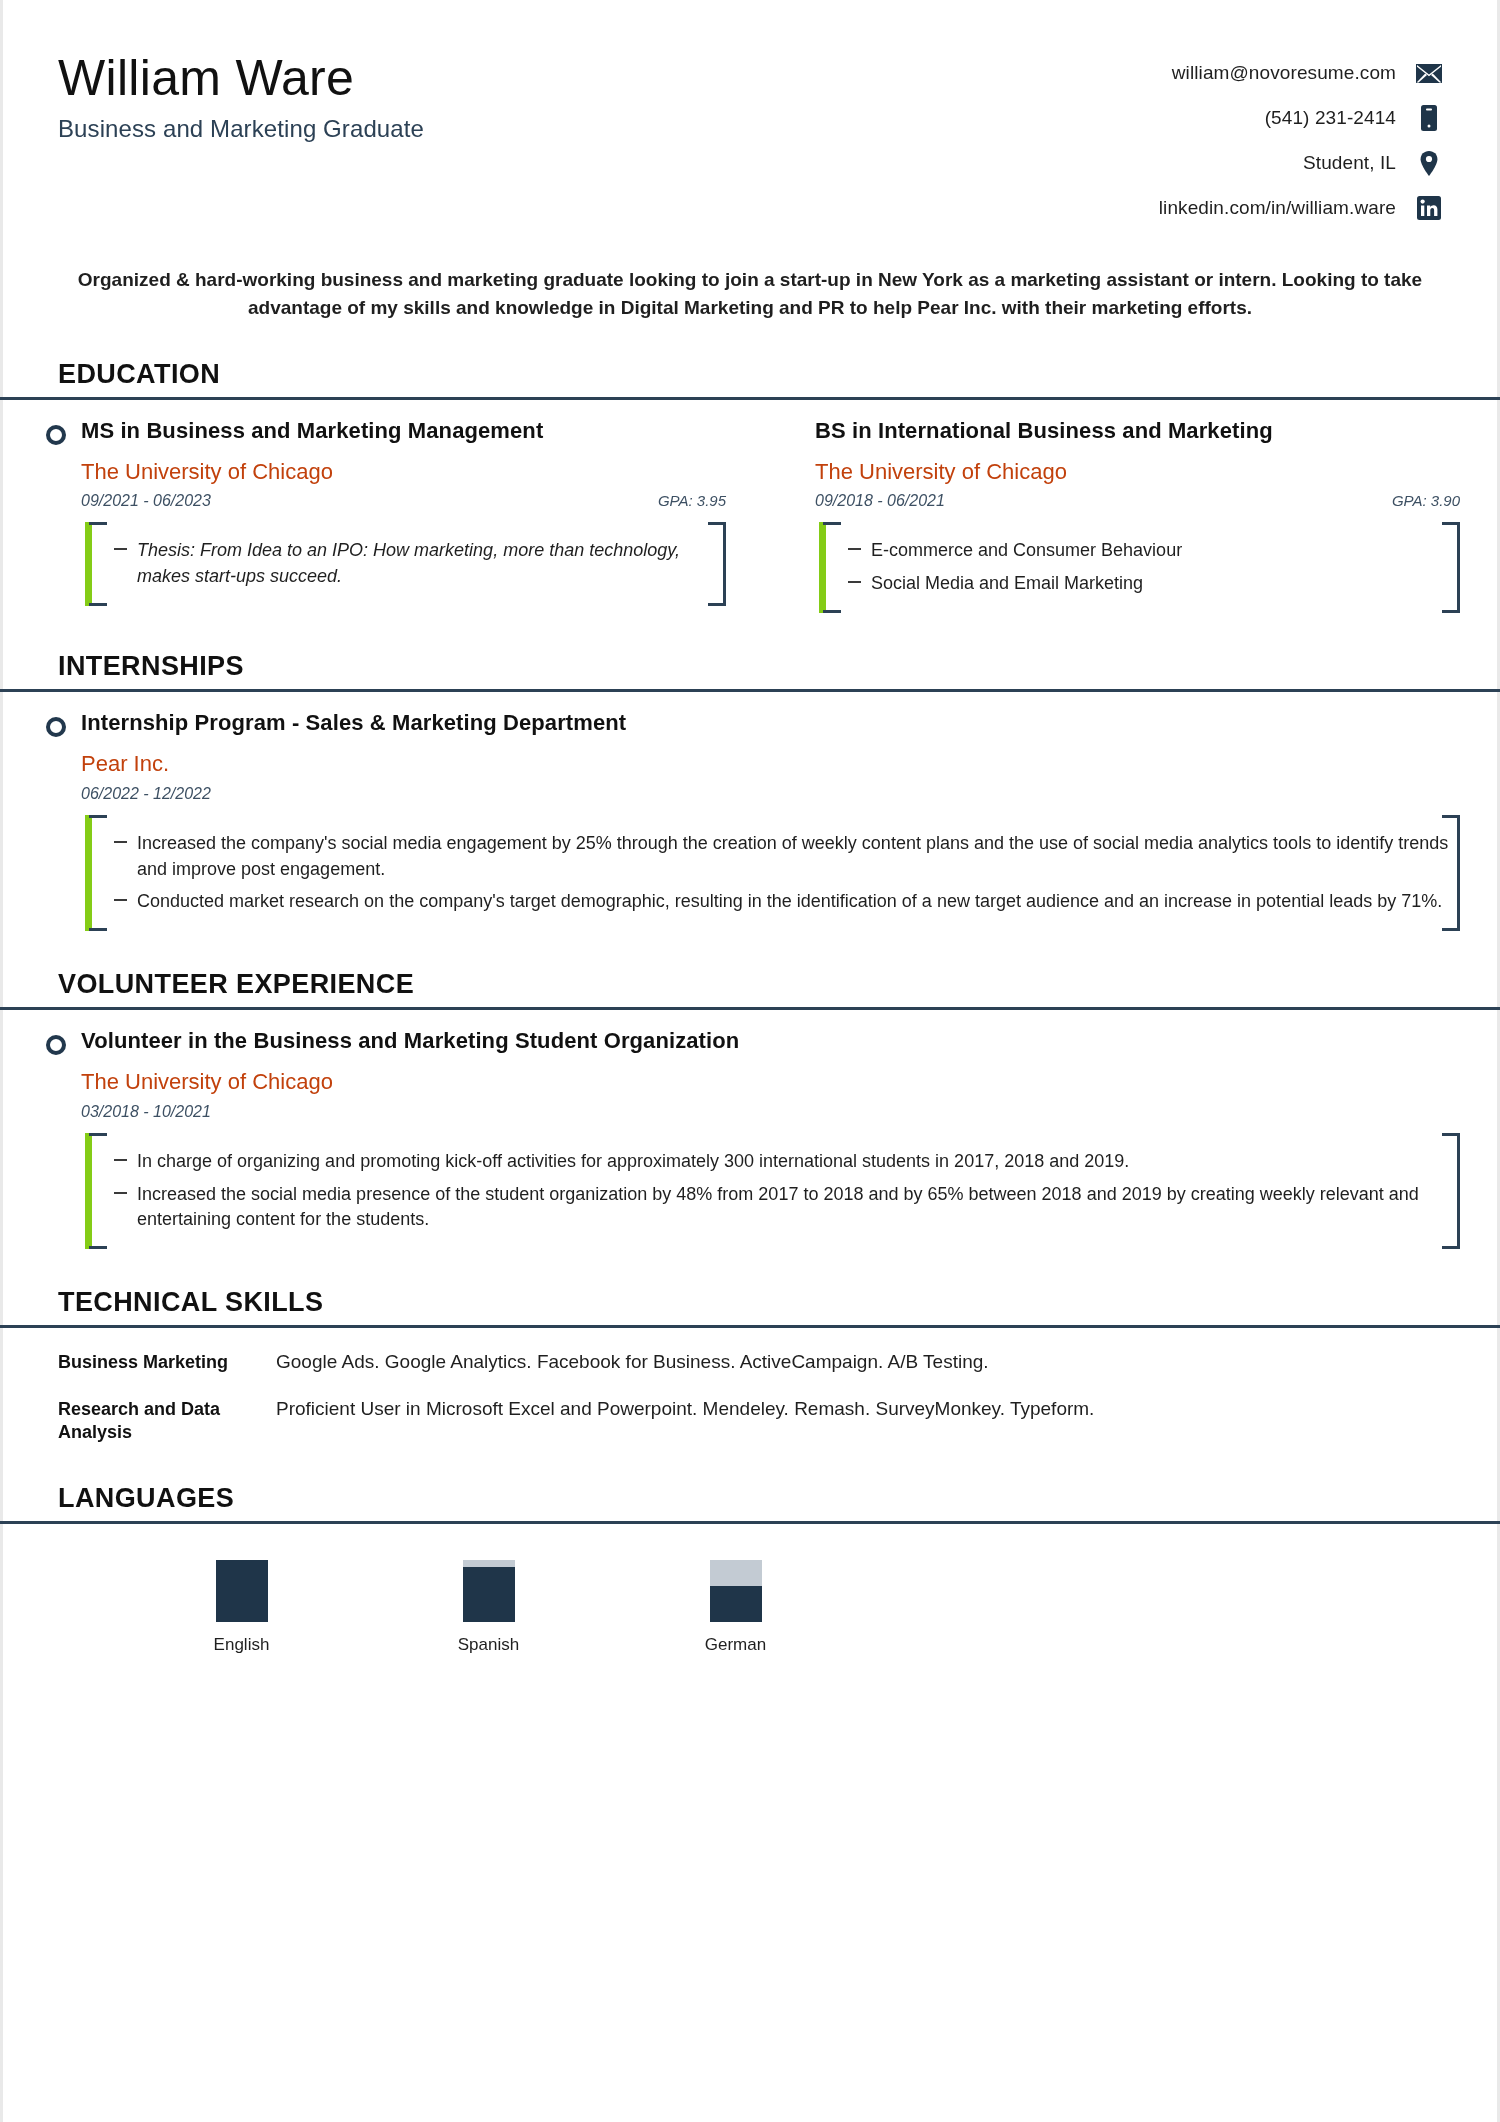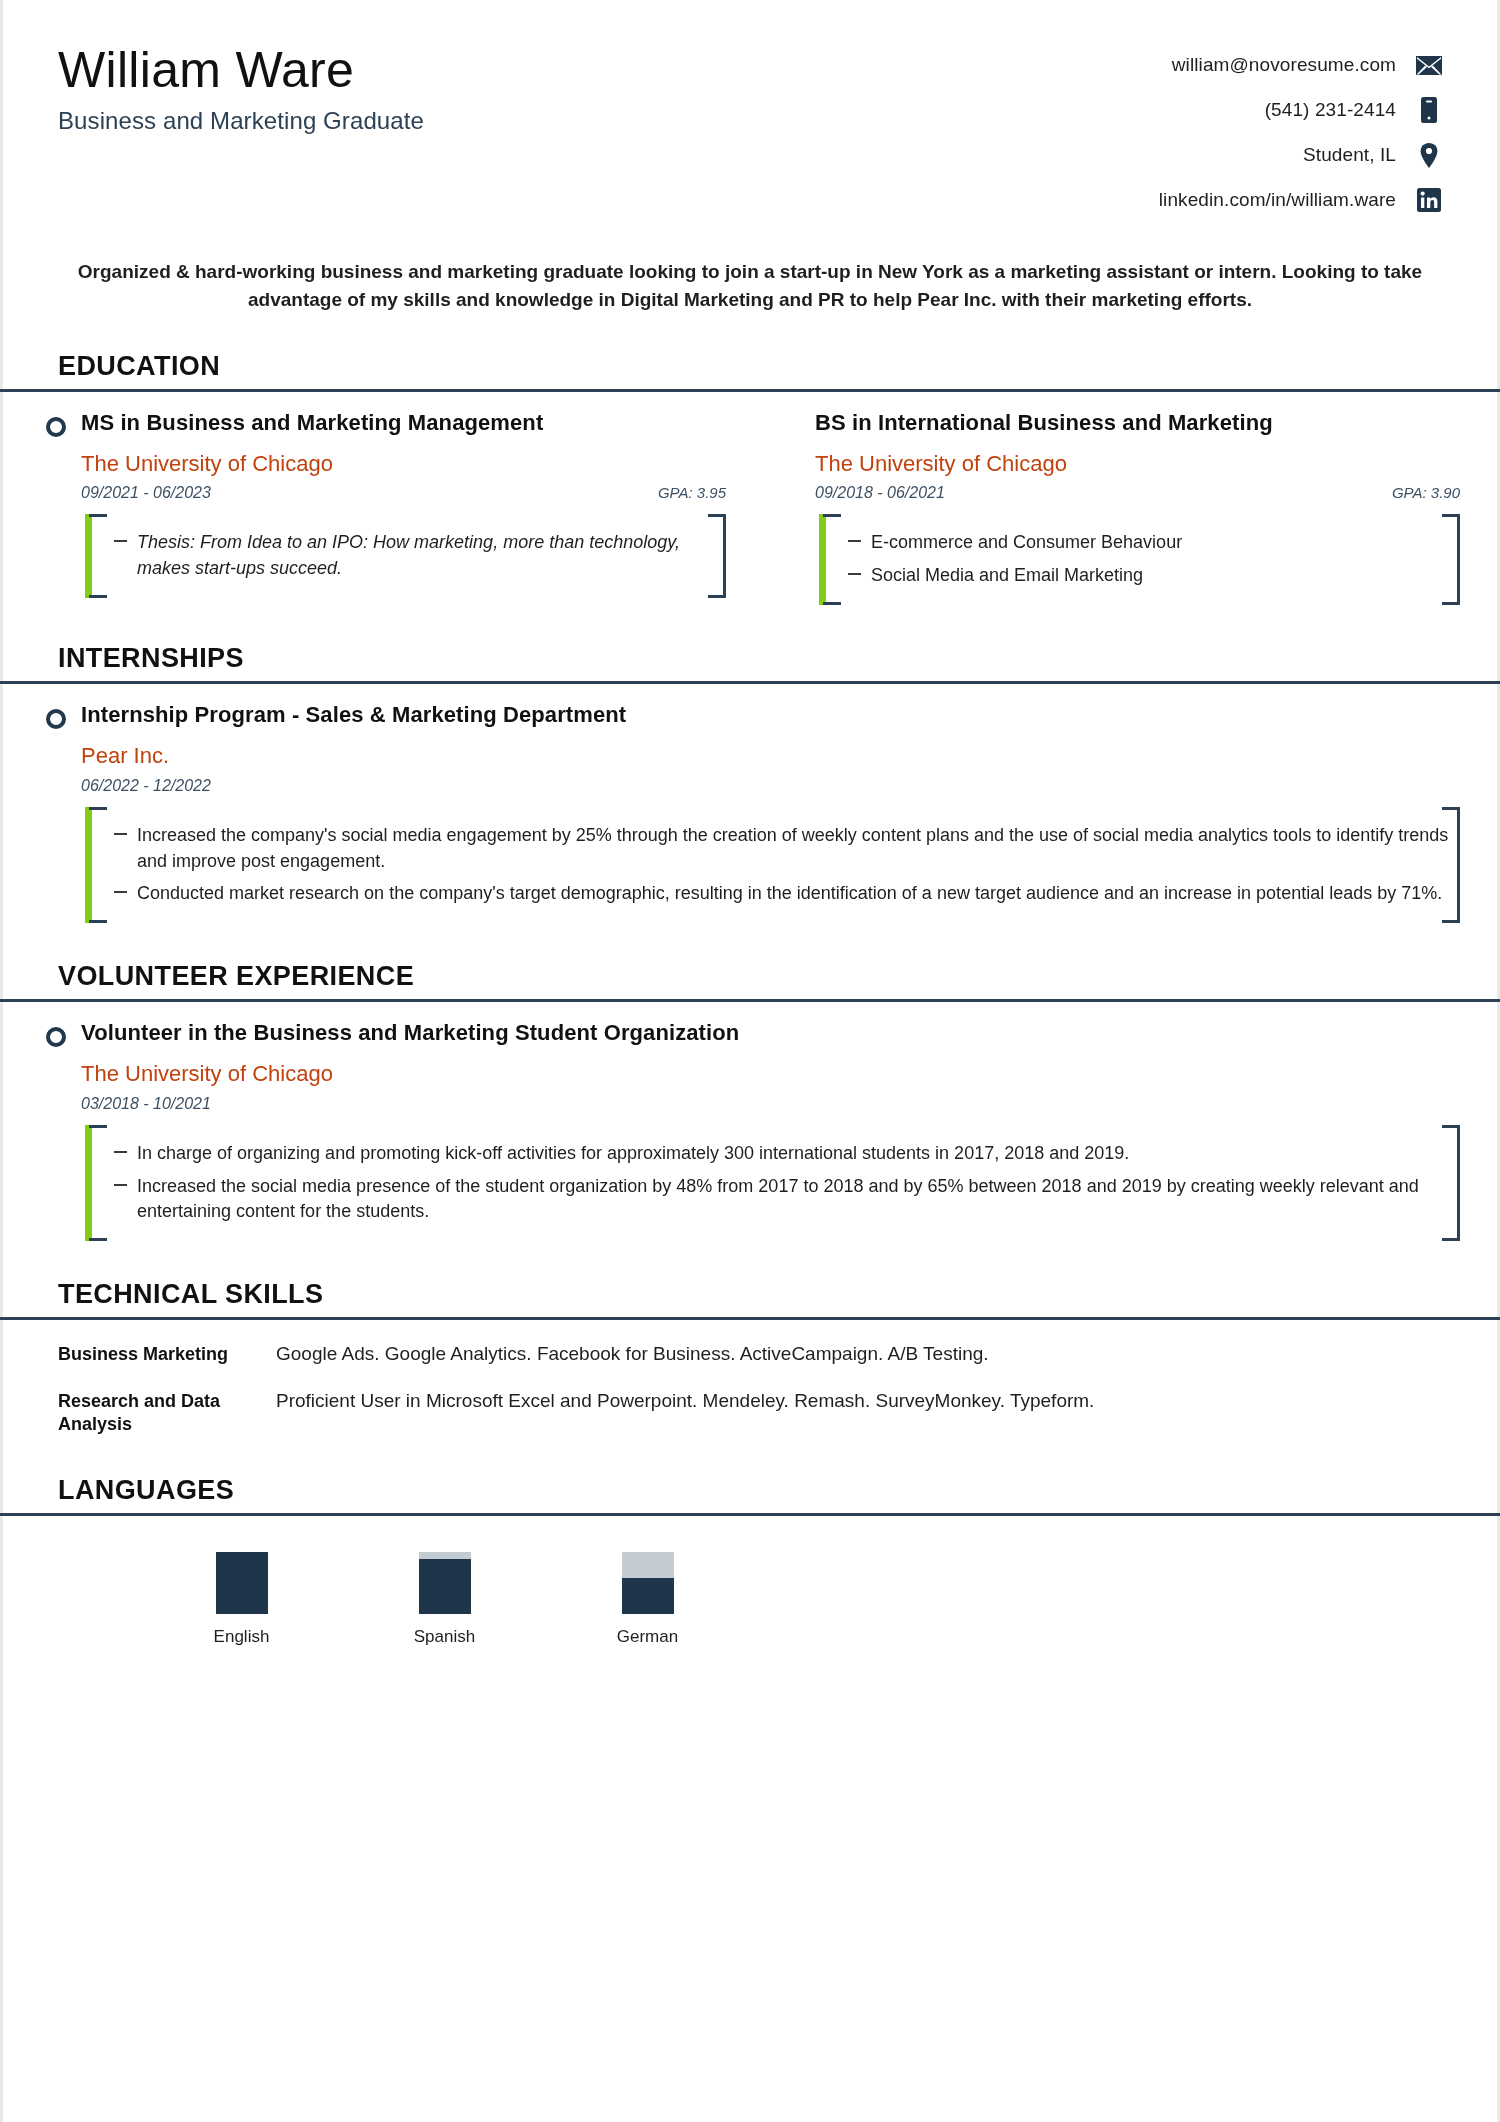--- a/index.html
+++ b/index.html
@@ -26,21 +26,21 @@
     background: #e9e9e9;
   }
   .page-border-right {
     position: absolute;
     right: 0; top: 0;
     width: 3px; height: 2122px;
     background: #e9e9e9;
   }
   .inner {
     position: relative;
-    padding: 4px 40px;
+    padding: 12px 40px;
     box-sizing: border-box;
     width: 1500px;
   }
 
   
   .header {
     display: flex;
     align-items: flex-start;
     justify-content: space-between;
     padding-top: 34px;
@@ -246,20 +246,21 @@
     font-weight: 300;
     color: #1f1f1f;
     line-height: 1.3;
   }
 
   
   .langs {
     display: flex;
     margin-top: 36px;
     padding-left: 100px;
+    gap: 44px;
   }
   .lang {
     width: 203px;
     display: flex;
     flex-direction: column;
     align-items: center;
   }
   .lang-bar {
     width: 52px;
     height: 62px;

